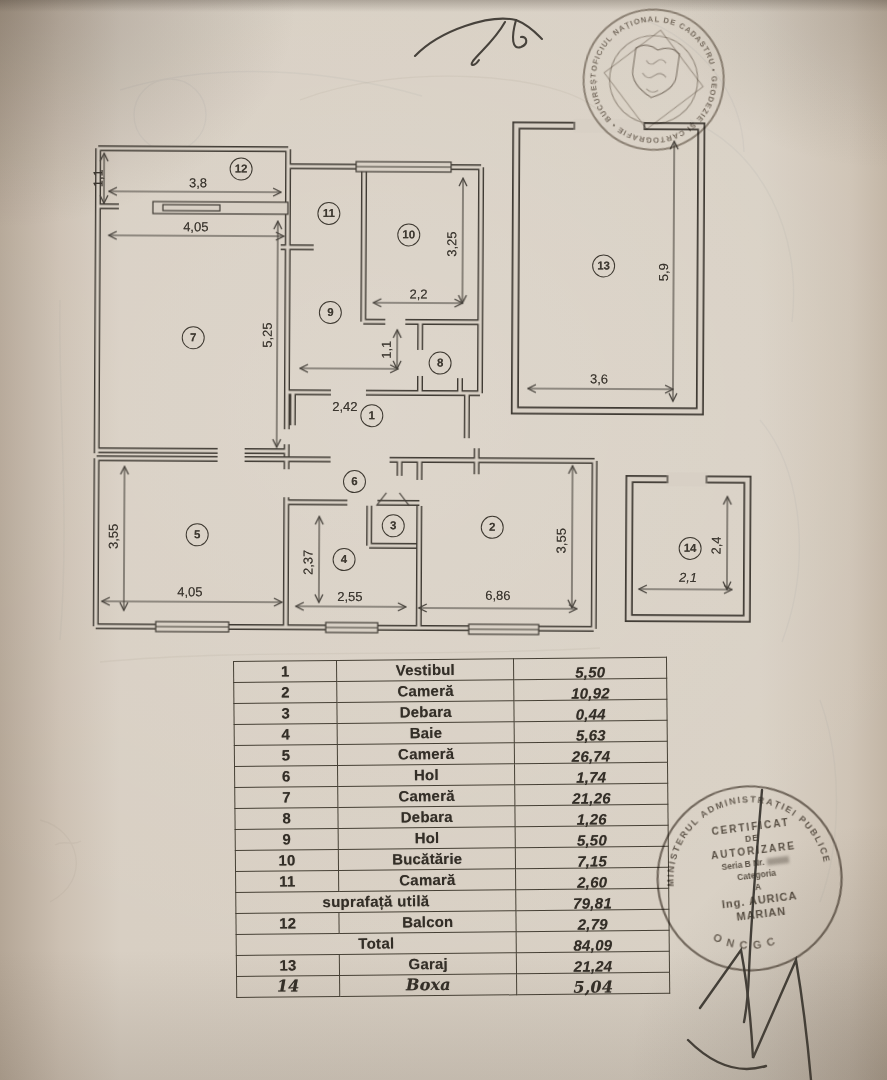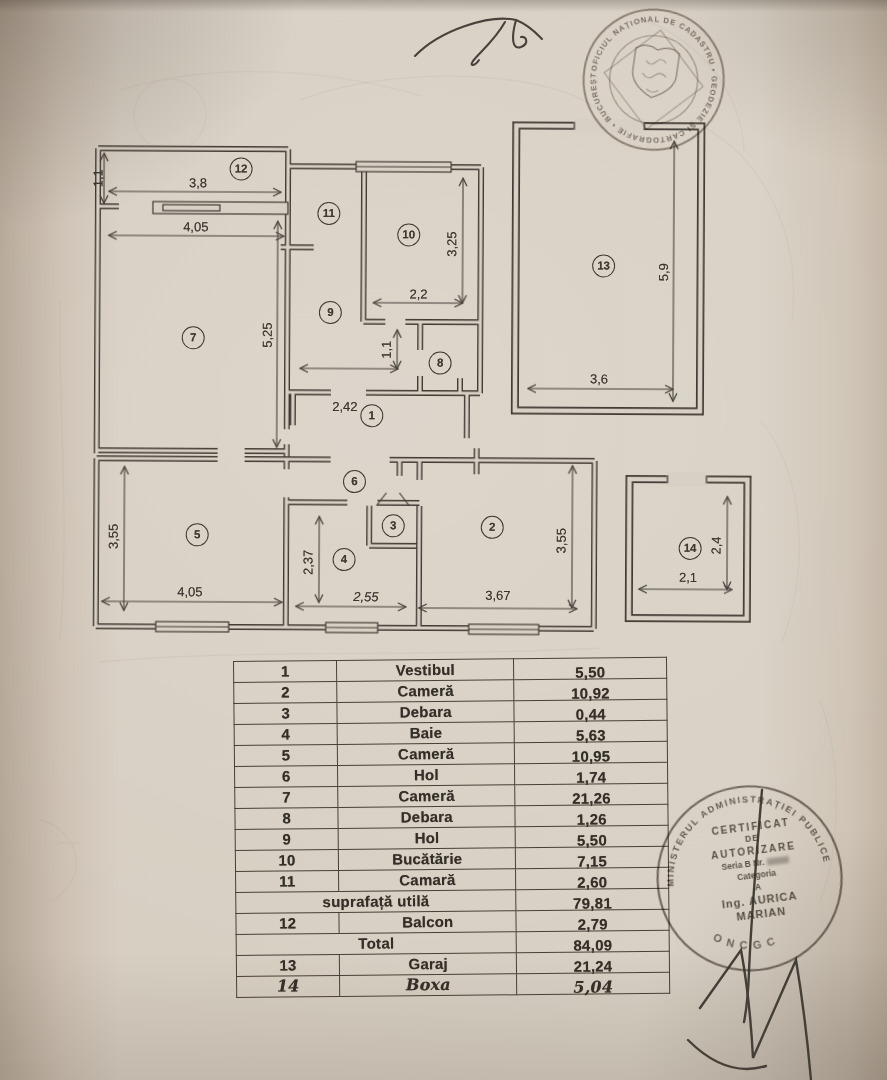--- a/index.html
+++ b/index.html
@@ -29,21 +29,21 @@
 
   
   #area-table{position:absolute;left:233px;top:661px;width:434px;border-collapse:collapse;
       transform:rotate(-.55deg);transform-origin:top left;}
   #area-table td{border:1.6px solid #464035;height:20px;padding:0 2px;
       font:700 15px/18px "Liberation Sans",sans-serif;color:#332e27;text-align:center;
       letter-spacing:.2px;text-shadow:0 0 .7px rgba(50,45,38,.55);}
   #area-table td.num{width:102px;}
   #area-table td.name{width:177px;}
   #area-table td.val{width:153px;}
-  #area-table td.val span{display:inline-block;transform:translateY(4px);}
+  #area-table td.val span{display:inline-block;transform:translateY(4px);font-style:italic;}
   #area-table tr.bold-row td{font-weight:800;letter-spacing:.3px;}
   #area-table tr.hand td.name,#area-table tr.hand td.val span,#area-table tr.hand td.num{
       font-family:"DejaVu Serif",serif;font-style:italic;font-weight:600;font-size:16px;}
 
   
   .stamp{position:absolute;pointer-events:none;mix-blend-mode:multiply;}
   .stamp svg{filter:blur(.4px);}
   .stamp-top{left:573px;top:0px;transform:rotate(8deg);}
   .stamp-bottom{left:656px;top:780px;transform:rotate(-6deg);}
   .ringtext{font:700 7.6px "Liberation Sans",sans-serif;letter-spacing:1.1px;fill:rgba(95,84,72,.72);}
@@ -167,24 +167,24 @@
         <div class="dim" style="left: 182px; top: 228px; transform: translate(-50%, -50%) rotate(-90deg);">5,25</div>
         <div class="dim" style="left: 366px; top: 136px; transform: translate(-50%, -50%) rotate(-90deg);">3,25</div>
         <div class="dim" style="left: 333px; top: 186px; transform: translate(-50%, -50%) rotate(0deg);">2,2</div>
         <div class="dim" style="left: 260px; top: 251px; transform: translate(-50%, -50%) rotate(0deg); margin-top: 48px;">2,42</div>
         <div class="dim" style="left: 301px; top: 242px; transform: translate(-50%, -50%) rotate(-90deg);">1,1</div>
         <div class="dim" style="left: 578px; top: 163px; transform: translate(-50%, -50%) rotate(-90deg);">5,9</div>
         <div class="dim" style="left: 514px; top: 270px; transform: translate(-50%, -50%) rotate(0deg);">3,6</div>
         <div class="dim" style="left: 29px; top: 430px; transform: translate(-50%, -50%) rotate(-90deg);">3,55</div>
         <div class="dim" style="left: 106px; top: 485px; transform: translate(-50%, -50%) rotate(0deg);">4,05</div>
         <div class="dim" style="left: 224px; top: 455px; transform: translate(-50%, -50%) rotate(-90deg);">2,37</div>
-        <div class="dim" style="left: 282px; top: 489px; transform: translate(-50%, -50%) rotate(0deg); font-style: italic;">2,55</div>
-        <div class="dim" style="left: 414px; top: 487px; transform: translate(-50%, -50%) rotate(0deg);">3,67</div>
+        <div class="dim" style="left: 266px; top: 489px; transform: translate(-50%, -50%) rotate(0deg);">2,55</div>
+        <div class="dim" style="left: 414px; top: 487px; transform: translate(-50%, -50%) rotate(0deg);">6,86</div>
         <div class="dim" style="left: 477px; top: 432px; transform: translate(-50%, -50%) rotate(-90deg);">3,55</div>
-        <div class="dim" style="left: 604px; top: 468px; transform: translate(-50%, -50%) rotate(0deg);">2,1</div>
+        <div class="dim" style="left: 604px; top: 468px; transform: translate(-50%, -50%) rotate(0deg); font-style: italic;">2,1</div>
         <div class="dim" style="left: 632px; top: 436px; transform: translate(-50%, -50%) rotate(-90deg);">2,4</div>
         <div class="roomnum" style="left: 287px; top: 308px;">1</div>
         <div class="roomnum" style="left: 408px; top: 419px;">2</div>
         <div class="roomnum" style="left: 309px; top: 418px;">3</div>
         <div class="roomnum" style="left: 260px; top: 452px;">4</div>
         <div class="roomnum" style="left: 113px; top: 428px;">5</div>
         <div class="roomnum" style="left: 270px; top: 374px;">6</div>
         <div class="roomnum" style="left: 108px; top: 231px;">7</div>
         <div class="roomnum" style="left: 355px; top: 255px;">8</div>
         <div class="roomnum" style="left: 245px; top: 205px;">9</div>
@@ -214,21 +214,21 @@
           <td class="val"><span>0,44</span></td>
         </tr>
         <tr>
           <td class="num">4</td>
           <td class="name">Baie</td>
           <td class="val"><span>5,63</span></td>
         </tr>
         <tr>
           <td class="num">5</td>
           <td class="name">Cameră</td>
-          <td class="val"><span>10,95</span></td>
+          <td class="val"><span>26,74</span></td>
         </tr>
         <tr>
           <td class="num">6</td>
           <td class="name">Hol</td>
           <td class="val"><span>1,74</span></td>
         </tr>
         <tr>
           <td class="num">7</td>
           <td class="name">Cameră</td>
           <td class="val"><span>21,26</span></td>

